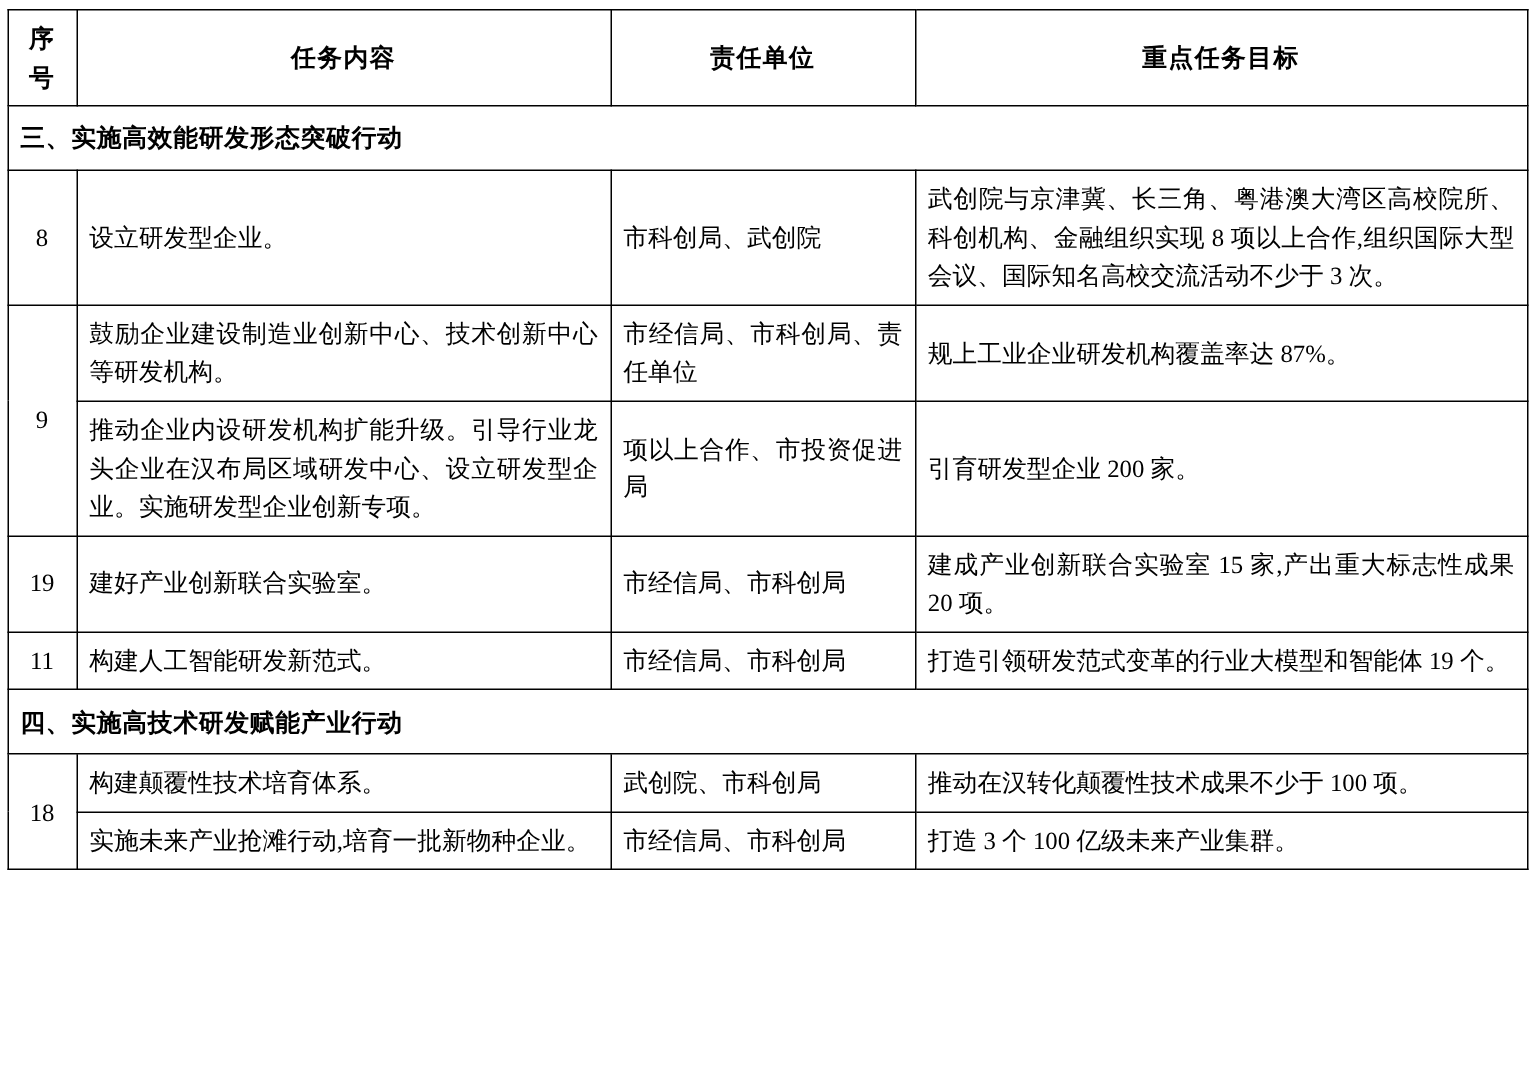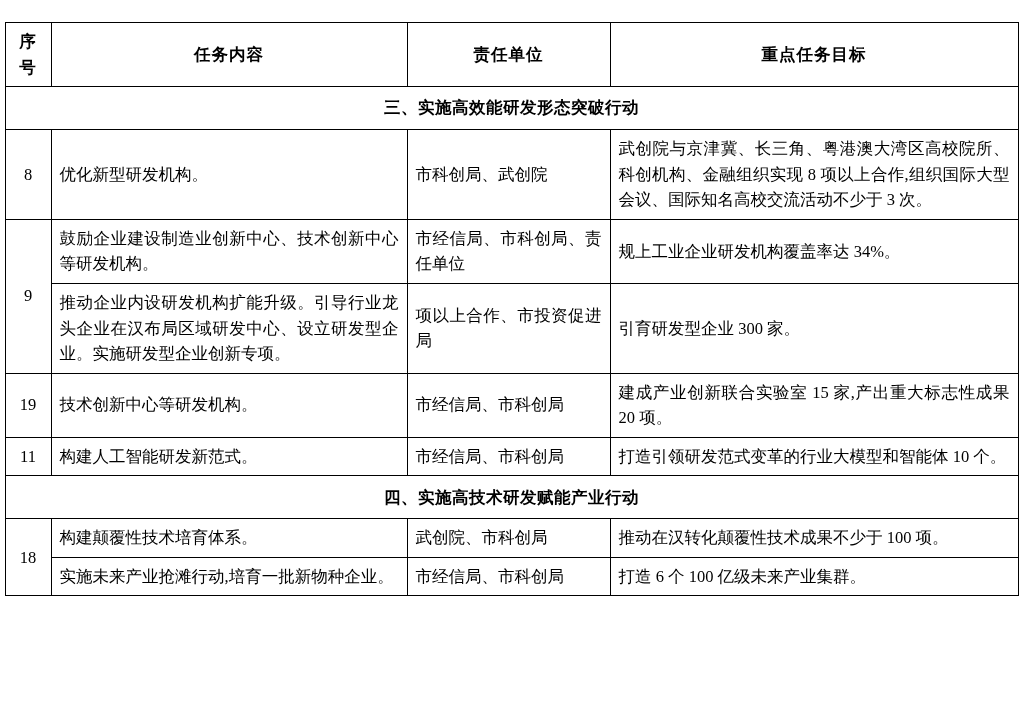--- a/index.html
+++ b/index.html
@@ -17,21 +17,21 @@
     position: relative;
     width: 1023px;
     height: 714px;
     box-sizing: border-box;
     padding: 6px 4px 0 4px;
   }
   table.task-table {
     width: 851px;
     border-collapse: collapse;
     table-layout: fixed;
-    margin: 16px auto;
+    margin: 0 auto;
   }
   table.task-table td,
   table.task-table th {
     border: 1px solid #000000;
     vertical-align: middle;
     padding: 6px 8px;
     font-size: 16.5px;
     line-height: 1.55;
   }
   thead th {
@@ -48,21 +48,20 @@
 
   td.no-cell {
     text-align: center;
     font-size: 16.5px;
   }
   td.section-cell {
     font-weight: bold;
     font-size: 16.5px;
     padding: 6px 10px;
     letter-spacing: 0.5px;
-    text-align: center;
   }
   td.text-cell {
     text-align: justify;
     text-justify: inter-ideograph;
   }
   
   tr.r-head td, tr.r-head th { height: 34px; }
   tr.r-section td { height: 30px; }
 </style>
 </head>
@@ -85,62 +84,62 @@
       </tr>
     </thead>
     <tbody>
 
       <tr class="r-section">
         <td class="section-cell" colspan="4">三、实施高效能研发形态突破行动</td>
       </tr>
 
       <tr>
         <td class="no-cell">8</td>
-        <td class="text-cell">优化新型研发机构。</td>
+        <td class="text-cell">设立研发型企业。</td>
         <td class="text-cell">市科创局、武创院</td>
         <td class="text-cell">武创院与京津冀、长三角、粤港澳大湾区高校院所、科创机构、金融组织实现 8 项以上合作,组织国际大型会议、国际知名高校交流活动不少于 3 次。</td>
       </tr>
 
       <tr>
         <td class="no-cell" rowspan="2">9</td>
         <td class="text-cell">鼓励企业建设制造业创新中心、技术创新中心等研发机构。</td>
         <td class="text-cell">市经信局、市科创局、责任单位</td>
-        <td class="text-cell">规上工业企业研发机构覆盖率达 34%。</td>
+        <td class="text-cell">规上工业企业研发机构覆盖率达 87%。</td>
       </tr>
       <tr>
         <td class="text-cell">推动企业内设研发机构扩能升级。引导行业龙头企业在汉布局区域研发中心、设立研发型企业。实施研发型企业创新专项。</td>
         <td class="text-cell">项以上合作、市投资促进局</td>
-        <td class="text-cell">引育研发型企业 300 家。</td>
+        <td class="text-cell">引育研发型企业 200 家。</td>
       </tr>
 
       <tr>
         <td class="no-cell">19</td>
-        <td class="text-cell">技术创新中心等研发机构。</td>
+        <td class="text-cell">建好产业创新联合实验室。</td>
         <td class="text-cell">市经信局、市科创局</td>
         <td class="text-cell">建成产业创新联合实验室 15 家,产出重大标志性成果 20 项。</td>
       </tr>
 
       <tr>
         <td class="no-cell">11</td>
         <td class="text-cell">构建人工智能研发新范式。</td>
         <td class="text-cell">市经信局、市科创局</td>
-        <td class="text-cell">打造引领研发范式变革的行业大模型和智能体 10 个。</td>
+        <td class="text-cell">打造引领研发范式变革的行业大模型和智能体 19 个。</td>
       </tr>
 
       <tr class="r-section">
         <td class="section-cell" colspan="4">四、实施高技术研发赋能产业行动</td>
       </tr>
 
       <tr>
         <td class="no-cell" rowspan="2">18</td>
         <td class="text-cell">构建颠覆性技术培育体系。</td>
         <td class="text-cell">武创院、市科创局</td>
         <td class="text-cell">推动在汉转化颠覆性技术成果不少于 100 项。</td>
       </tr>
       <tr>
         <td class="text-cell">实施未来产业抢滩行动,培育一批新物种企业。</td>
         <td class="text-cell">市经信局、市科创局</td>
-        <td class="text-cell">打造 6 个 100 亿级未来产业集群。</td>
+        <td class="text-cell">打造 3 个 100 亿级未来产业集群。</td>
       </tr>
 
     </tbody>
   </table>
 </div>
 
 </body></html>

